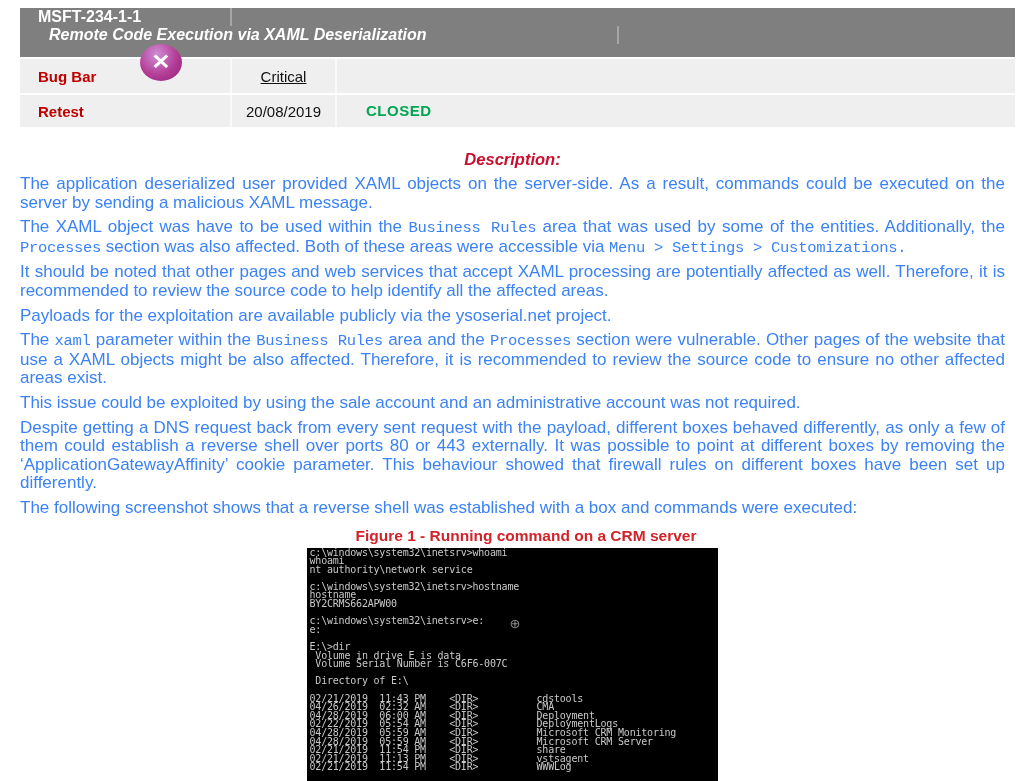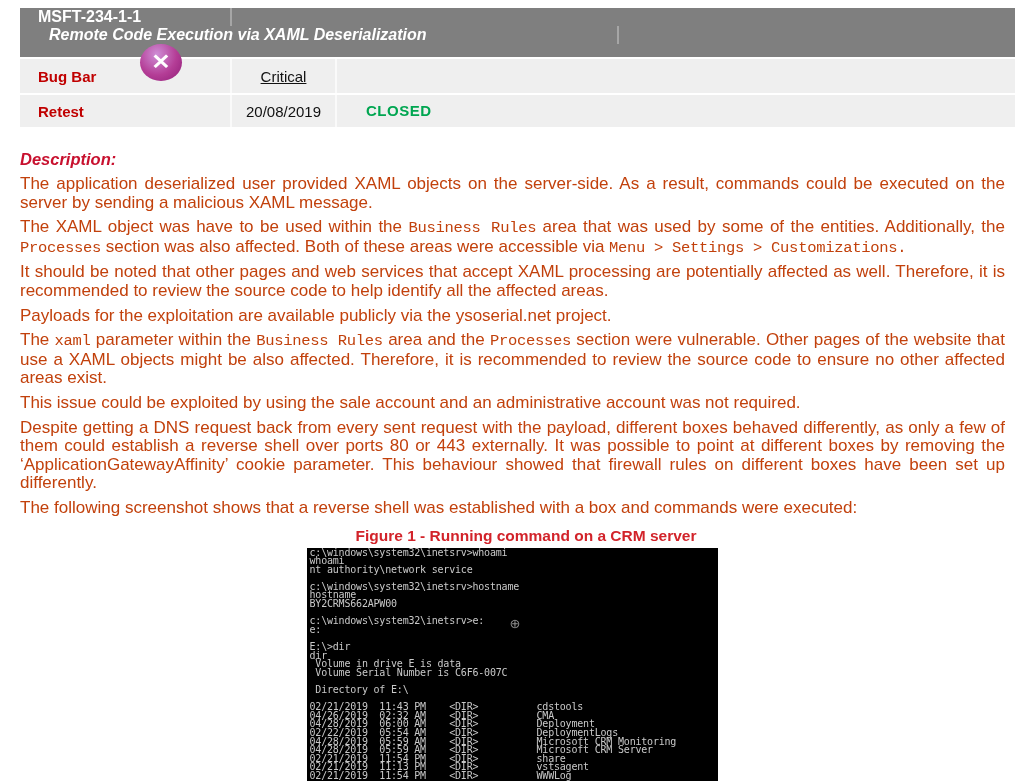--- a/index.html
+++ b/index.html
@@ -30,22 +30,22 @@
   .meta-label-cell { width: 212px; padding-left: 18px; border-right: 2px solid #fafafa; align-self: stretch; display: flex; align-items: center; }
   .meta-label { color: var(--label-red); font-weight: bold; font-size: 15px; }
   .meta-value-cell { width: 105px; text-align: center; border-right: 2px solid #fafafa; align-self: stretch; display: flex; align-items: center; justify-content: center; }
   .meta-value { font-size: 15px; color: #111111; text-align: right; }
   .link { text-decoration: underline; cursor: pointer; }
   .meta-extra-cell { flex: 1; padding-left: 29px; }
   .status-closed { color: var(--closed-green); font-weight: bold; font-size: 15px; letter-spacing: .5px; }
 
   
   .description { margin: 23px 19px 0 20px; }
-  .desc-heading { color: var(--heading-red); font-weight: bold; font-style: italic; font-size: 16.5px; margin-bottom: 6px; }
-  .para { font-size: 17px; line-height: 18.6px; text-align: justify; margin-top: 6px; color: #c2410c; }
+  .desc-heading { color: var(--heading-red); font-weight: bold; font-style: italic; font-size: 16.5px; margin-bottom: 6px; text-align: center; }
+  .para { font-size: 17px; line-height: 18.6px; text-align: justify; margin-top: 6px; color: #3b82f6; }
   .para .mono { font-family: "Liberation Mono", monospace; font-size: 15.5px; letter-spacing: -0.3px; }
 
   
   .figure-caption { margin-top: 9px; text-align: center; color: var(--caption-red); font-weight: bold; font-size: 15.5px; padding-left: 28px; }
   .terminal {
     position: relative; width: 411px; height: 234px; margin: 3px auto 0 auto;
     background: #000000; overflow: hidden; padding: 1px 0 0 3px;
   }
   .tline {
     font-family: "DejaVu Sans Mono", monospace; font-size: 10px; line-height: 8.6px;
@@ -122,21 +122,20 @@
       <div class="tline">nt authority\network service</div>
       <div class="tline"></div>
       <div class="tline">c:\windows\system32\inetsrv&gt;hostname</div>
       <div class="tline">hostname</div>
       <div class="tline">BY2CRMS662APW00</div>
       <div class="tline"></div>
       <div class="tline">c:\windows\system32\inetsrv&gt;e:</div>
       <div class="tline">e:</div>
       <div class="tline"></div>
       <div class="tline">E:\&gt;dir</div>
-      <div class="tline">dir</div>
       <div class="tline"> Volume in drive E is data</div>
       <div class="tline"> Volume Serial Number is C6F6-007C</div>
       <div class="tline"></div>
       <div class="tline"> Directory of E:\</div>
       <div class="tline"></div>
       <div class="tline">02/21/2019  11:43 PM    &lt;DIR&gt;          cdstools</div>
       <div class="tline">04/26/2019  02:32 AM    &lt;DIR&gt;          CMA</div>
       <div class="tline">04/28/2019  06:00 AM    &lt;DIR&gt;          Deployment</div>
       <div class="tline">02/22/2019  05:54 AM    &lt;DIR&gt;          DeploymentLogs</div>
       <div class="tline">04/28/2019  05:59 AM    &lt;DIR&gt;          Microsoft CRM Monitoring</div>

